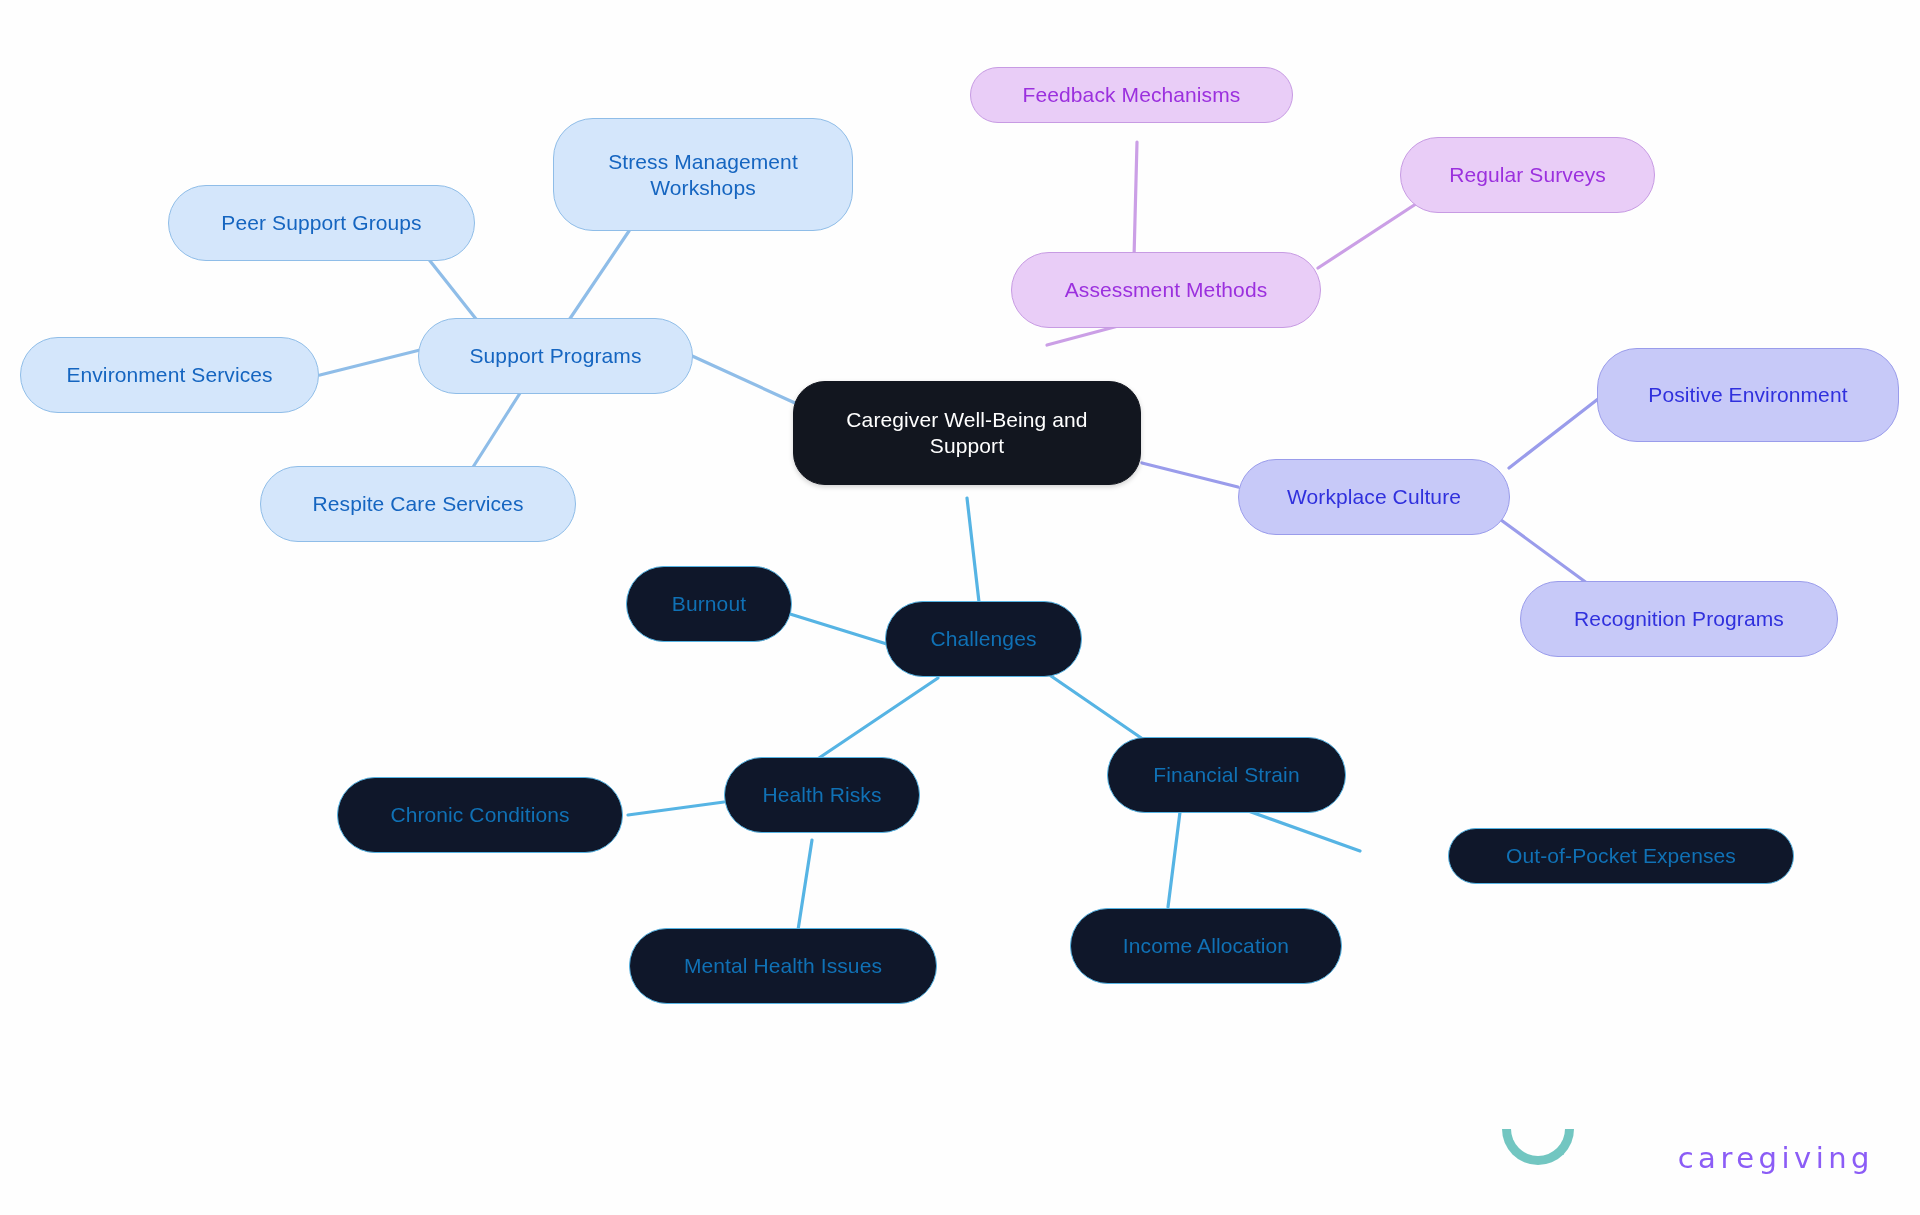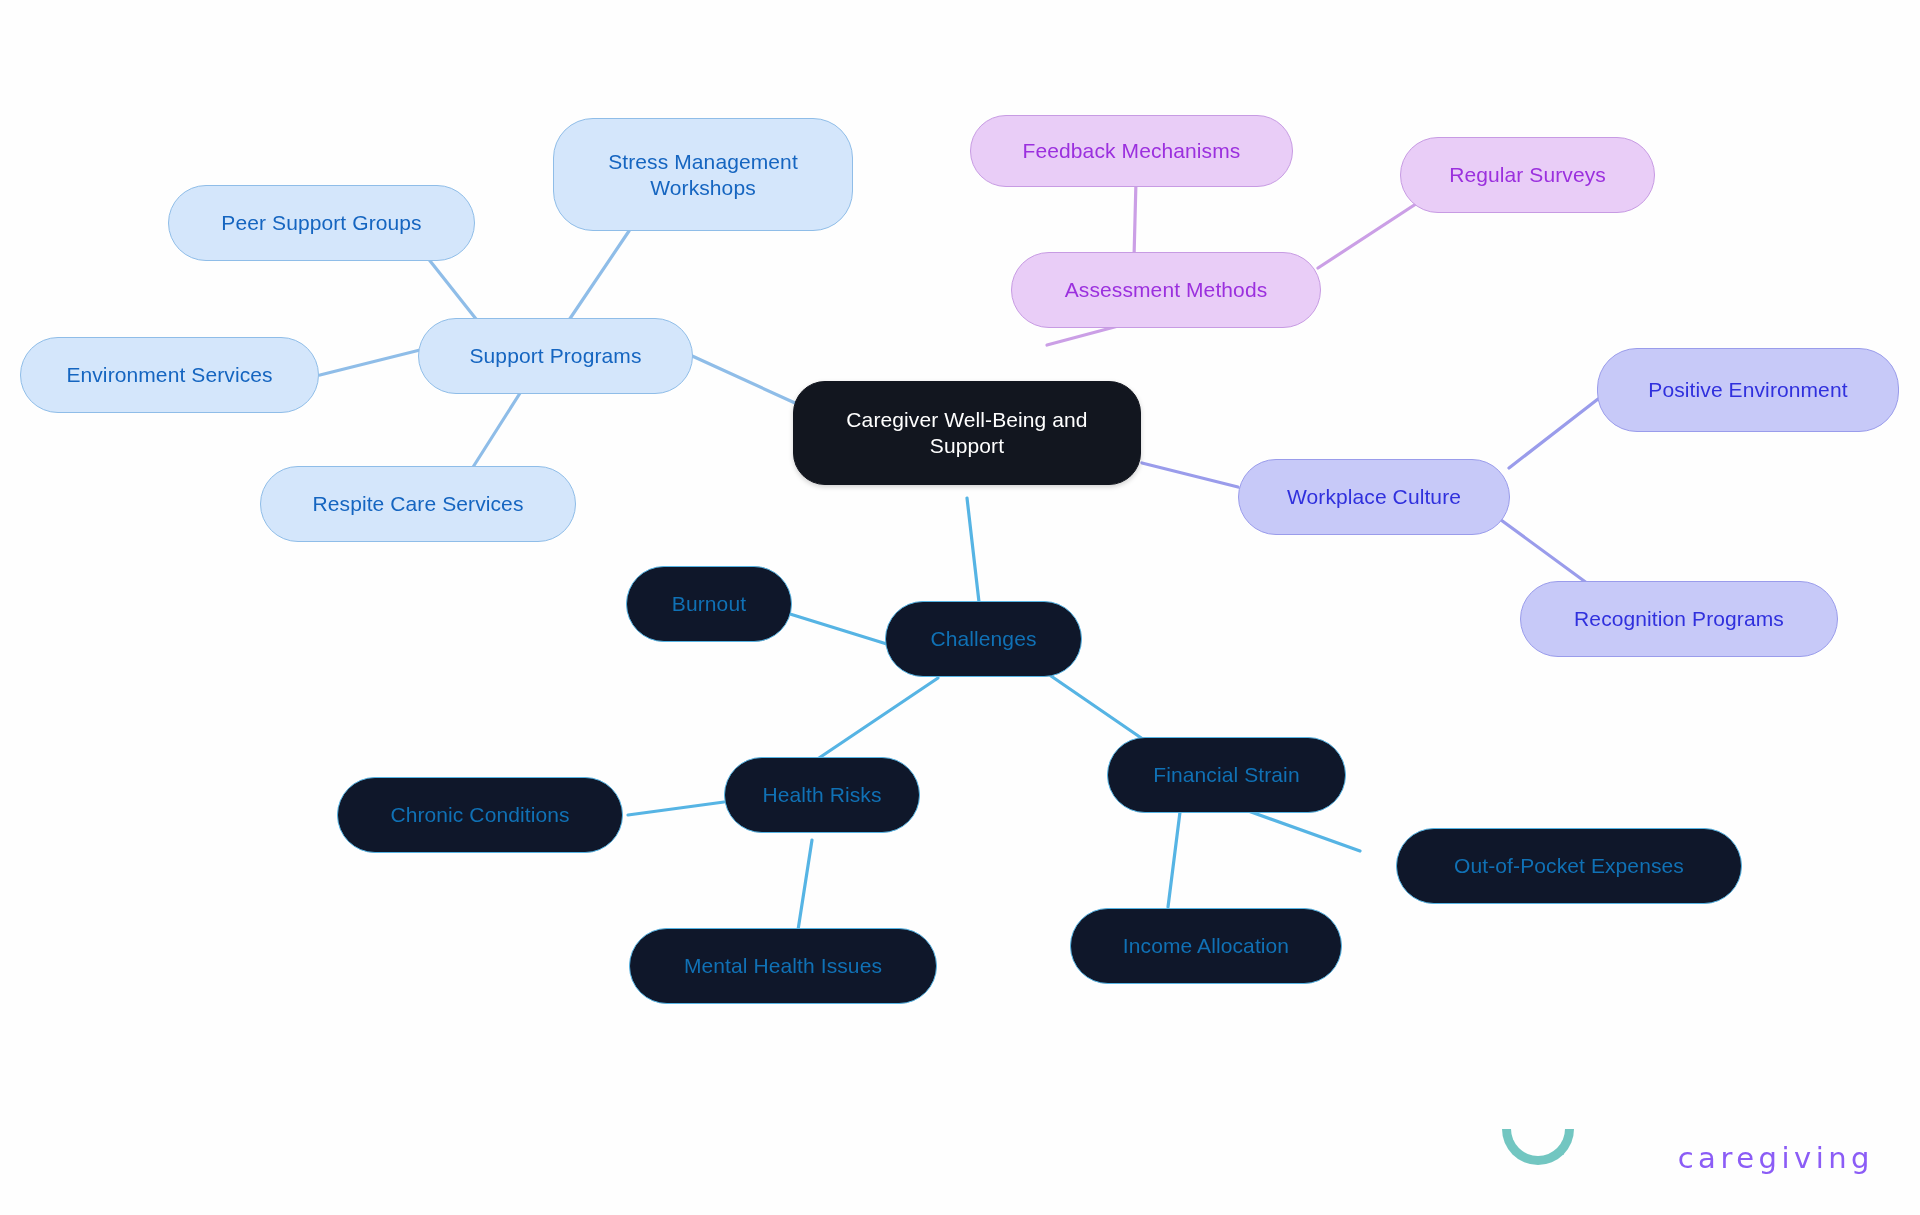--- a/index.html
+++ b/index.html
@@ -181,33 +181,33 @@
   </div>
 
   <div class="node pale-blue" style="left:260px; top:466px; width:316px; height:76px;">
     <span class="node-label">Respite Care Services</span>
   </div>
 
   <div class="node orchid" style="left:1011px; top:252px; width:310px; height:76px;">
     <span class="node-label">Assessment Methods</span>
   </div>
 
-  <div class="node orchid" style="left:970px; top:67px; width:323px; height:72px;margin-top:48px;">
+  <div class="node orchid" style="left:970px; top:67px; width:323px; height:56px;">
     <span class="node-label">Feedback Mechanisms</span>
   </div>
 
   <div class="node orchid" style="left:1400px; top:137px; width:255px; height:76px;">
     <span class="node-label">Regular Surveys</span>
   </div>
 
   <div class="node periwinkle" style="left:1238px; top:459px; width:272px; height:76px;">
     <span class="node-label">Workplace Culture</span>
   </div>
 
-  <div class="node periwinkle" style="left:1597px; top:348px; width:302px; height:84px;">
+  <div class="node periwinkle" style="left:1597px; top:348px; width:302px; height:94px;">
     <span class="node-label">Positive Environment</span>
   </div>
 
   <div class="node periwinkle" style="left:1520px; top:581px; width:318px; height:76px;">
     <span class="node-label">Recognition Programs</span>
   </div>
 
   <div class="node sky-blue" style="left:885px; top:601px; width:197px; height:76px;">
     <span class="node-label">Challenges</span>
   </div>
@@ -225,21 +225,21 @@
   </div>
 
   <div class="node sky-blue" style="left:1107px; top:737px; width:239px; height:76px;">
     <span class="node-label">Financial Strain</span>
   </div>
 
   <div class="node sky-blue" style="left:629px; top:928px; width:308px; height:76px;">
     <span class="node-label">Mental Health Issues</span>
   </div>
 
-  <div class="node sky-blue" style="left:1396px; top:828px; width:346px; height:76px;justify-content:center;">
+  <div class="node sky-blue" style="left:1448px; top:828px; width:346px; height:56px;justify-content:center;">
     <span class="node-label">Out-of-Pocket Expenses</span>
   </div>
 
   <div class="node sky-blue" style="left:1070px; top:908px; width:272px; height:76px;">
     <span class="node-label">Income Allocation</span>
   </div>
 
   <div id="brand-logo">
     <div class="logo-smile"></div>
     <div class="logo-sub">caregiving</div>

